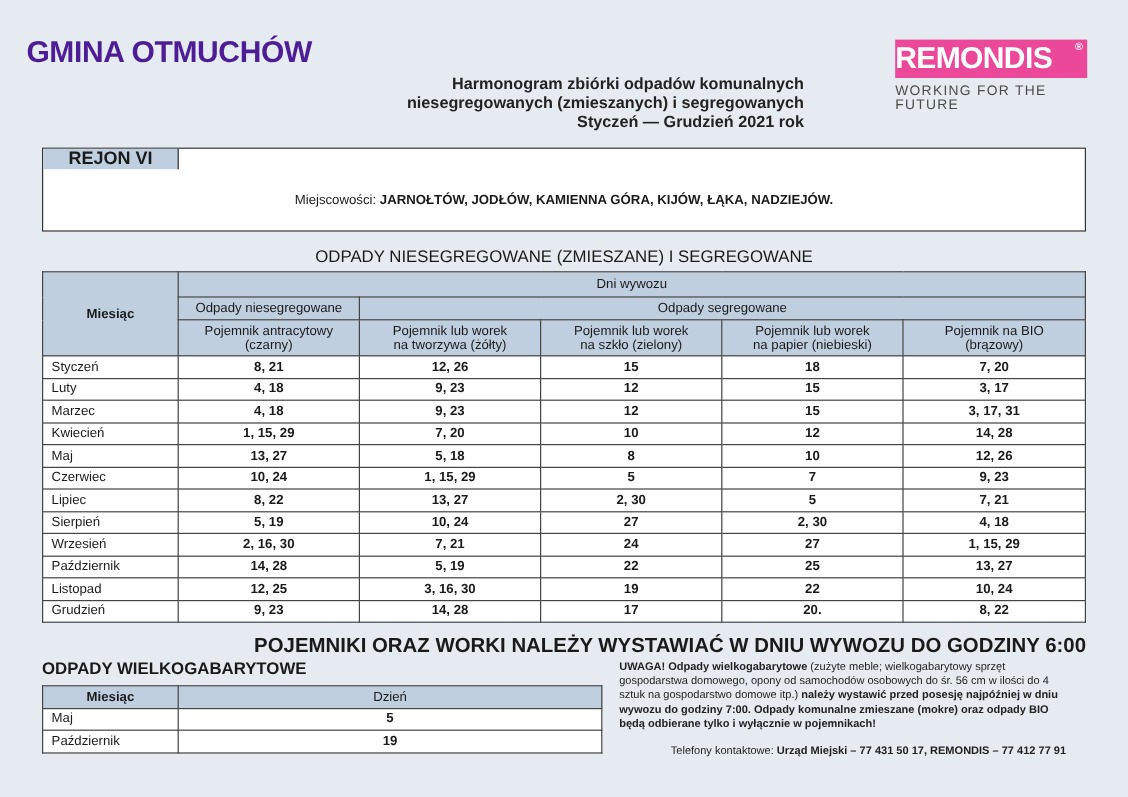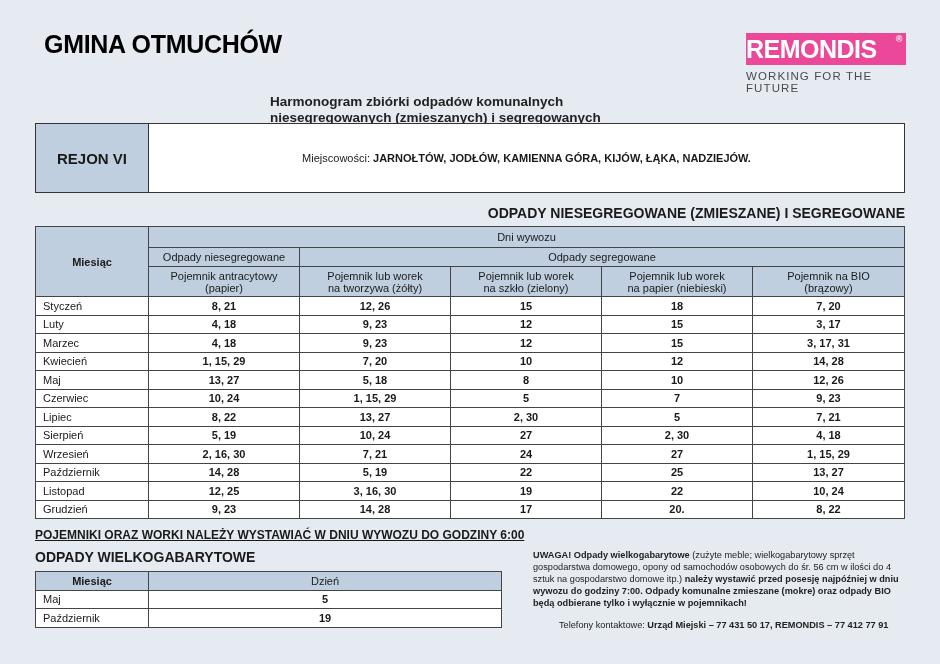--- a/index.html
+++ b/index.html
@@ -4,93 +4,92 @@
 <style>
   * { box-sizing: border-box; margin: 0; padding: 0; }
   html, body { width: 940px; height: 664px; overflow: hidden; }
   body {
     background: #e6ebf2;
     font-family: "Liberation Sans", sans-serif;
     color: #1a1a1a;
     position: relative;
   }
   .title {
-    position: absolute; left: 44px; top: 30px;
+    position: absolute; left: 22px; top: 30px;
     font-size: 25px; font-weight: bold; letter-spacing: -0.3px;
-    color: #000000;
+    color: #4c1d95;
   }
   .subtitle {
     position: absolute; left: 270px; top: 62px; width: 400px;
-    text-align: left; font-size: 13.5px; font-weight: bold; line-height: 16px;
+    text-align: right; font-size: 13.5px; font-weight: bold; line-height: 16px;
     color: #222;
-    margin-top: 32px;
   }
   .logo {
     position: absolute; left: 746px; top: 33px; width: 160px;
   }
   .logo-box {
     background: #ec4899; color: #fff; font-weight: bold;
     font-size: 25px; height: 32px; line-height: 32px;
     text-align: left; letter-spacing: -0.5px; position: relative;
     font-family: "Liberation Sans", sans-serif;
   }
   .logo-box sup { font-size: 9px; position: absolute; top: -10px; right: 4px; }
   .logo-tag {
     margin-top: 5px; font-size: 11.5px; letter-spacing: 1.1px; color: #4a4a4a;
     text-align: left;
   }
   .region {
     position: absolute; left: 35px; top: 123px; width: 870px; height: 70px;
-    border: 1.5px solid #333; display: flex; background: #fff;
+    border: 1.5px solid #333; display: flex; background: #fff; flex-direction: column;
   }
   .region-label {
     width: 113px; background: #c0cfe0; border-right: 1.5px solid #333;
     display: flex; align-items: center; justify-content: center;
     font-weight: bold; font-size: 15px;
   }
   .region-places {
     flex: 1; display: flex; align-items: center; justify-content: center;
     font-size: 11px;
   }
   .region-places b { font-weight: bold; }
   .sec-title {
-    position: absolute; left: 35px; top: 205px; width: 870px; text-align: right;
-    font-size: 14px; font-weight: bold;
+    position: absolute; left: 35px; top: 205px; width: 870px; text-align: center;
+    font-size: 14px; font-weight: normal;
   }
   table { border-collapse: collapse; }
   .main-table {
     position: absolute; left: 35px; top: 226px; width: 870px;
     font-size: 11px;
     border: 1.5px solid #333;
   }
   .main-table th, .main-table td {
     border: 1px solid #444; padding: 0; text-align: center;
   }
   .main-table th { background: #c0cfe0; font-weight: normal; line-height: 12px; }
   .main-table td { background: #fff; height: 18.5px; font-weight: bold; }
   .main-table td.month { text-align: left; padding-left: 7px; font-weight: normal; }
   .note {
-    position: absolute; left: 35px; top: 528px; width: 870px; text-align: left;
-    font-size: 12px; font-weight: bold; text-decoration: underline;
+    position: absolute; left: 35px; top: 528px; width: 870px; text-align: right;
+    font-size: 17px; font-weight: bold;
   }
   .bulky-title {
     position: absolute; left: 35px; top: 549px; width: 465px; text-align: left;
     font-size: 14px; font-weight: bold;
   }
   .bulky-table {
     position: absolute; left: 35px; top: 571px; width: 467px;
     border: 1.5px solid #333; font-size: 11px;
   }
   .bulky-table th, .bulky-table td { border: 1px solid #444; height: 18.5px; }
   .bulky-table th { background: #c0cfe0; font-weight: normal; text-align: center; }
   .bulky-table td { background: #fff; }
   .bulky-table td.month { text-align: left; padding-left: 7px; width: 113px; }
   .bulky-table td.day { text-align: center; font-weight: bold; }
   .warning {
-    position: absolute; left: 533px; top: 549px; width: 375px;
+    position: absolute; left: 516px; top: 549px; width: 375px;
     font-size: 9.2px; line-height: 12px; color: #222;
   }
   .contacts {
     position: absolute; left: 515px; top: 620px; width: 375px;
     font-size: 9.2px; color: #222; margin-left: 44px;
   }
 </style>
 </head>
 <body>
 
@@ -132,21 +131,21 @@
       <th rowspan="3" style="font-weight:bold">Miesiąc</th>
       <th colspan="5">Dni wywozu</th>
     </tr>
     <tr style="height:19px">
       <th>Odpady niesegregowane</th>
       <th colspan="4">Odpady segregowane</th>
     </tr>
     <tr style="height:30px" id="col-headers">
         <th>
           <div>Pojemnik antracytowy</div>
-          <div>(papier)</div>
+          <div>(czarny)</div>
         </th>
         <th>
           <div>Pojemnik lub worek</div>
           <div>na tworzywa (żółty)</div>
         </th>
         <th>
           <div>Pojemnik lub worek</div>
           <div>na szkło (zielony)</div>
         </th>
         <th>

